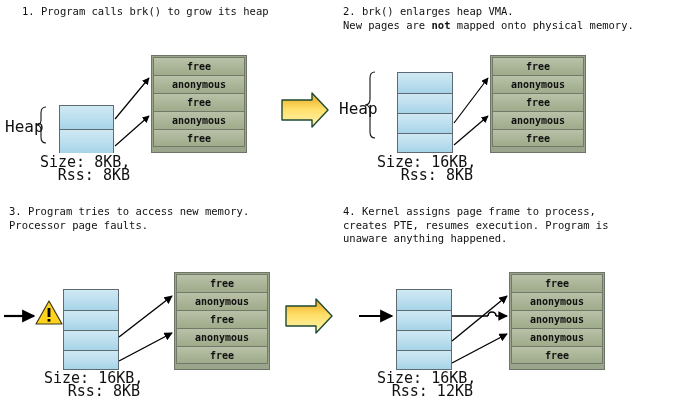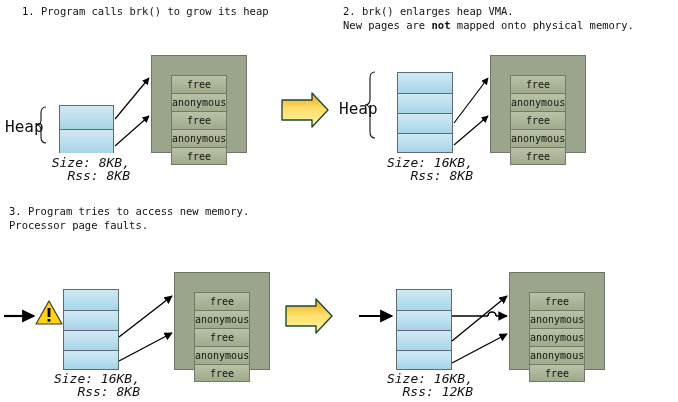--- a/index.html
+++ b/index.html
@@ -21,22 +21,23 @@
     letter-spacing:0px;
   }
   .title b{font-weight:bold;}
 
   
   .mem{
     position:absolute;
     border:1px solid #6d7566;
     background:#9aa58c;
     box-sizing:border-box;
-    padding:19px;
+    padding:1px;
     box-shadow:0 0 0 0 rgba(0,0,0,0);
+    font-weight:bold;
   }
   .mem-row{
     height:18px;
     line-height:18px;
     text-align:center;
     font-size:10px;
     color:#111;
     background:linear-gradient(to bottom,#b9c2a8 0%,#aab497 55%,#9fab8b 100%);
     border:1px solid #717a68;
     border-bottom:none;
@@ -54,26 +55,25 @@
   .heap-cell{
     box-sizing:border-box;
     border-bottom:1px solid #5f6a73;
     background:linear-gradient(to bottom,#cfe8f3 0%,#bfe0ef 45%,#a6d4e8 100%);
   }
   .heap-cell:last-child{border-bottom:none;}
 
   
   .sizelbl{
     position:absolute;
-    font-size:13px;
+    font-size:15px;
     line-height:13px;
     text-align:right;
     white-space:pre;
     color:#111;
-    font-style:italic;
   }
   .heaplbl{
     position:absolute;
     font-size:16px;
     color:#111;
   }
   svg{position:absolute;top:0;left:0;overflow:visible;}
 </style>
 </head>
 <body>
@@ -212,20 +212,23 @@
         <stop offset="48%" stop-color="#ffe06a"></stop>
         <stop offset="100%" stop-color="#fff3b0"></stop>
       </linearGradient>
     </defs>
     <path d="M 282 106 L 312 106 L 312 99 L 328 116 L 312 133 L 312 126 L 282 126 Z" fill="url(#ygrad3)" stroke="#1f4a33" stroke-width="1.4" stroke-linejoin="round"></path>
   </svg>
 </div>
 
 <div class="panel" style="left:339px;top:200px;width:339px;height:202px;">
 
+  <div class="title" style="position:absolute;left:4px;top:5px;width:334px;"><span>4. Kernel assigns page frame to process,
+creates PTE, resumes execution. Program is
+unaware anything happened.</span></div>
 
   <svg width="339" height="202" style="pointer-events:none;">
     <defs>
       <marker id="ah4" viewBox="0 0 10 10" refX="9" refY="5" markerWidth="6" markerHeight="6" orient="auto-start-reverse">
         <path d="M 0 0 L 10 5 L 0 10 z" fill="#000"></path>
       </marker>
     </defs>
     <line x1="20" y1="116" x2="53" y2="116" stroke="#000" stroke-width="2.2" marker-end="url(#ah4)"></line>
   </svg>
 

